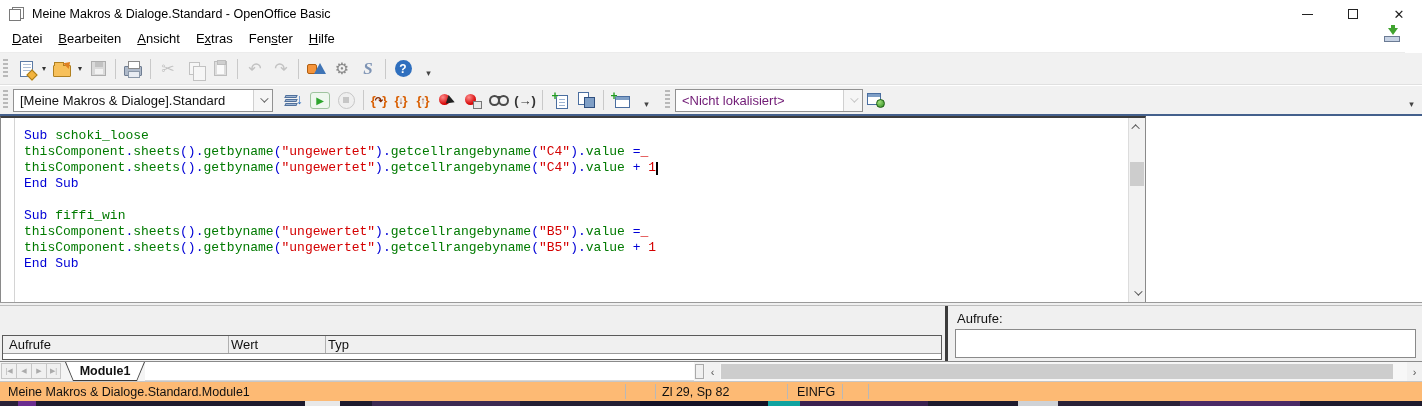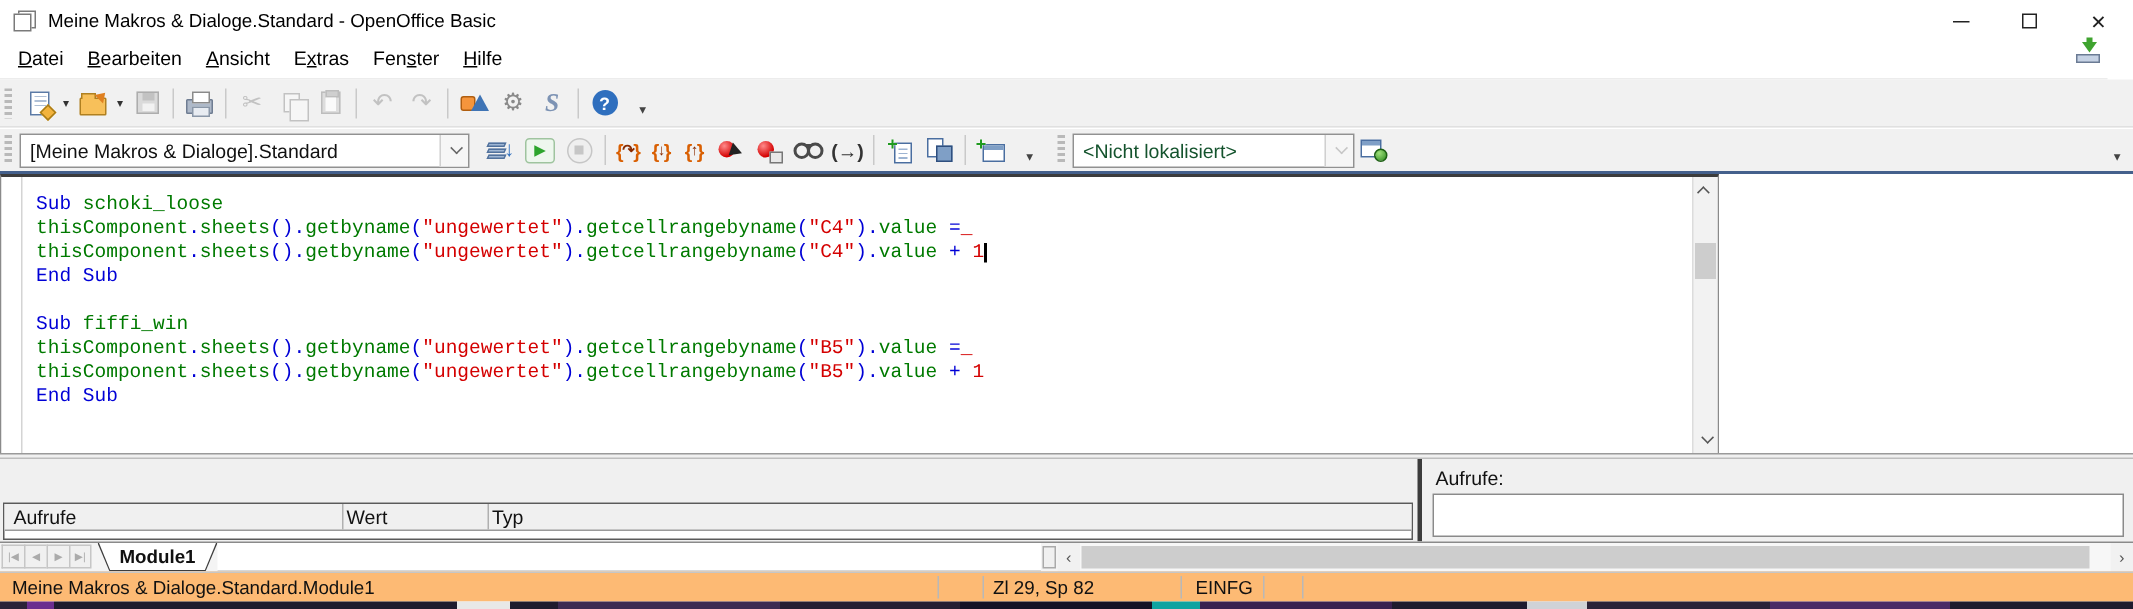--- a/index.html
+++ b/index.html
@@ -98,21 +98,21 @@
   .i-lang { position:relative; width:18px; height:15px; }
   .i-lang .w { position:absolute; left:0; top:0; width:14px; height:12px; background:#fff; border:1px solid #4a6ea0; }
   .i-lang .w::before { content:""; position:absolute; left:0; top:0; right:0; height:3px; background:#7f9fc6; }
   .i-lang .globe { position:absolute; right:0; bottom:0; width:9px; height:9px; border-radius:50%; background:radial-gradient(circle at 35% 30%, #9fe07a, #2d8a1f); border:1px solid #1c5f12; }
 
   
   .combo { height:23px; background:#fff; border:1px solid #919191; display:flex; align-items:center; }
   .combo .val { flex:1; padding-left:6px; font-size:13px; white-space:nowrap; overflow:hidden; }
   .combo .btn { width:19px; height:100%; border-left:1px solid #d0d0d0; background:#f6f6f6; display:flex; align-items:center; justify-content:center; }
   .chev { width:6px; height:6px; border-right:1.6px solid #666; border-bottom:1.6px solid #666; transform:rotate(45deg) translateY(-2px); }
-  .combo.disabled .val { color:#14532d; }
+  .combo.disabled .val { color:#701a75; }
   .combo.disabled .chev { border-color:#c6c6c6; }
 
   
   .editor { position:absolute; top:116px; left:0; width:1146px; height:186px; background:#fff; border-top:2px solid #3c3c3c; border-left:1px solid #8a8a8a; border-right:1px solid #8a8a8a; display:flex; }
   .gutter { width:14px; background:#fff; border-right:1px solid #d4d4d4; }
   .code { flex:1; padding:10px 0 0 9px; font-family:"Liberation Mono","DejaVu Sans Mono",monospace; font-size:13px; line-height:16px; white-space:pre; overflow:hidden; }
   .tk { color:#0000d6; } 
   .ti { color:#007a00; } 
   .tp { color:#0000d6; } 
   .ts { color:#d40000; } 
@@ -257,21 +257,21 @@
     </span>
   <span class="tsep"></span>
   <span class="tbtn">
       <span class="i-help">?</span>
     </span>
   <span class="overflow-btn">▾</span>
 </div>
 
 <div class="toolbar tb2">
   <span class="grip"></span>
-  <div class="combo" style="width:300px">
+  <div class="combo" style="width:260px">
     <span class="val">[Meine Makros &amp; Dialoge].Standard</span>
     <span class="btn">
         <span class="chev"></span>
       </span>
   </div>
   <span style="width:8px"></span>
   <span class="tbtn">
     <span class="i-compile">
         <span class="b" style="top:3px"></span>
         <span class="b" style="top:7px"></span>

